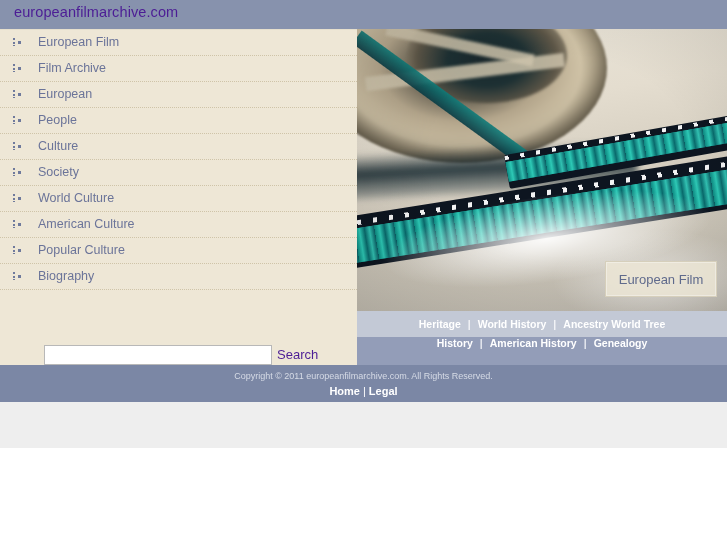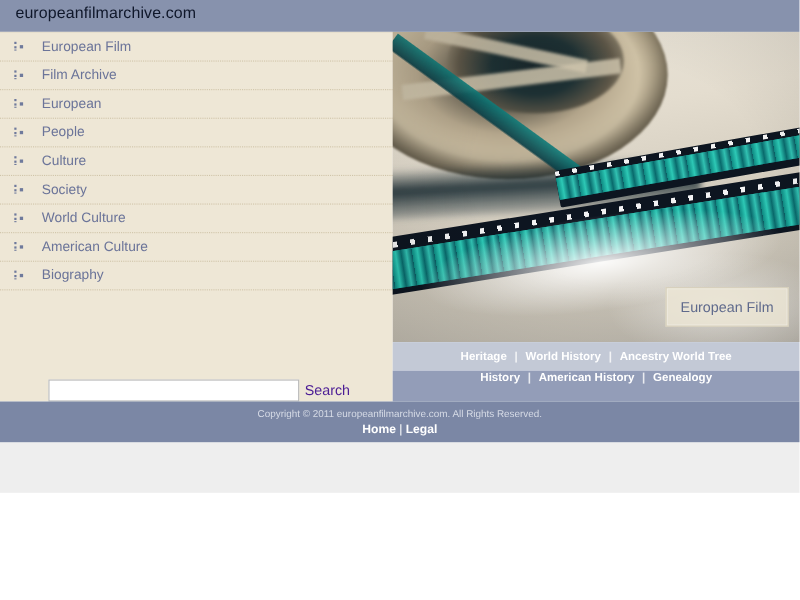--- a/index.html
+++ b/index.html
@@ -48,21 +48,21 @@
     top: 0;
     width: 727px;
     height: 29px;
     background: #8792ad;
   }
   #header-title {
     position: absolute;
     left: 14px;
     top: 4px;
     font-size: 14.5px;
-    color: #0f172a;
+    color: #4c1d95;
     letter-spacing: 0.1px;
     white-space: nowrap;
   }
 
   
   #left-col {
     position: absolute;
     left: 0;
     top: 29px;
     width: 357px;
@@ -463,20 +463,29 @@
             <span class="kw-label">World Culture</span>
           </li>
           <li class="kw-row">
             <span class="bullet">
               <i class="d1"></i>
               <i class="d2"></i>
               <i class="d3"></i>
               <i class="d4"></i>
             </span>
             <span class="kw-label">American Culture</span>
+          </li>
+          <li class="kw-row">
+            <span class="bullet">
+              <i class="d1"></i>
+              <i class="d2"></i>
+              <i class="d3"></i>
+              <i class="d4"></i>
+            </span>
+            <span class="kw-label">Popular Culture</span>
           </li>
           <li class="kw-row">
             <span class="bullet">
               <i class="d1"></i>
               <i class="d2"></i>
               <i class="d3"></i>
               <i class="d4"></i>
             </span>
             <span class="kw-label">Biography</span>
           </li>

